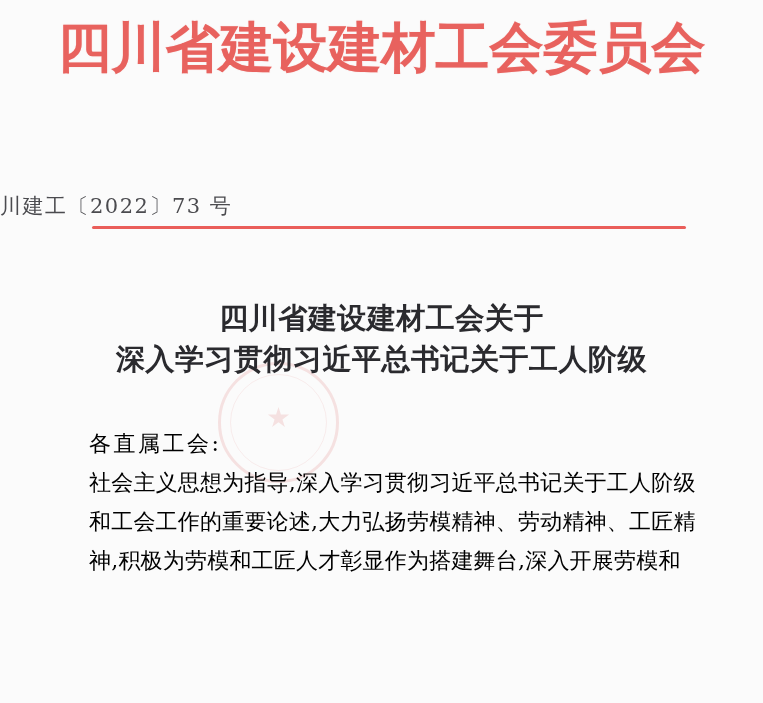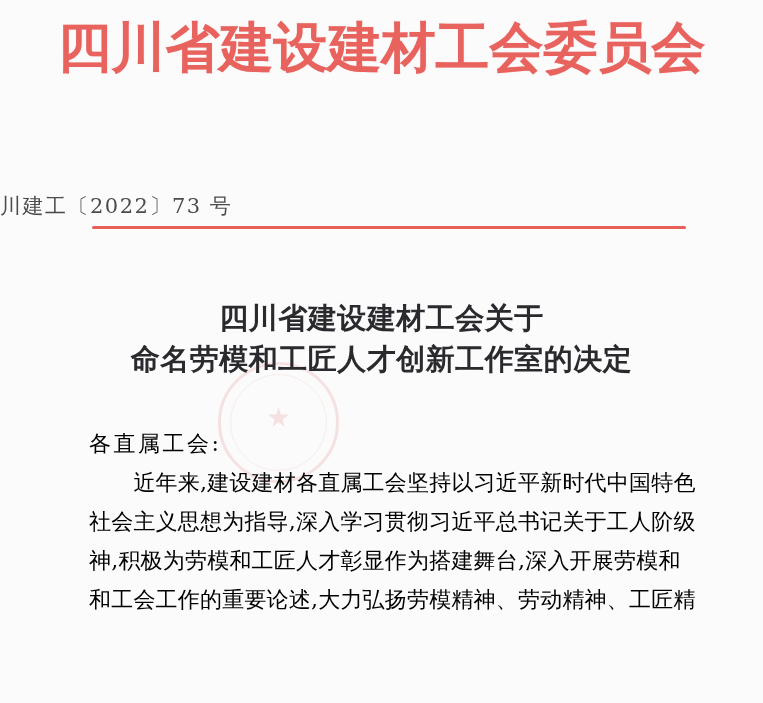--- a/index.html
+++ b/index.html
@@ -150,24 +150,23 @@
   <div class="masthead">四川省建设建材工会委员会</div>
 
   <div class="doc-number">川建工〔2022〕73 号</div>
 
   <div class="red-rule"></div>
 
   <div class="seal"></div>
 
   <div class="doc-title">
     <span class="tline">四川省建设建材工会关于</span>
-    <span class="tline">命名劳模和工匠人才创新工作室的决定</span>
+    <span class="tline">深入学习贯彻习近平总书记关于工人阶级</span>
   </div>
 
   <div class="body-block">
     <span class="bline salutation">各直属工会:</span>
-    <span class="bline para-line">　　近年来,建设建材各直属工会坚持以习近平新时代中国特色</span>
     <span class="bline para-line">社会主义思想为指导,深入学习贯彻习近平总书记关于工人阶级</span>
+    <span class="bline para-line">和工会工作的重要论述,大力弘扬劳模精神、劳动精神、工匠精</span>
     <span class="bline para-line">神,积极为劳模和工匠人才彰显作为搭建舞台,深入开展劳模和</span>
-    <span class="bline para-line">和工会工作的重要论述,大力弘扬劳模精神、劳动精神、工匠精</span>
   </div>
 
 </div>
 
 </body></html>

